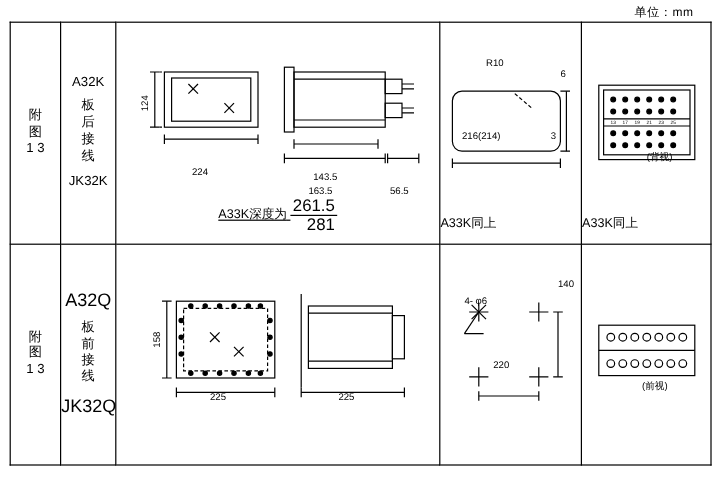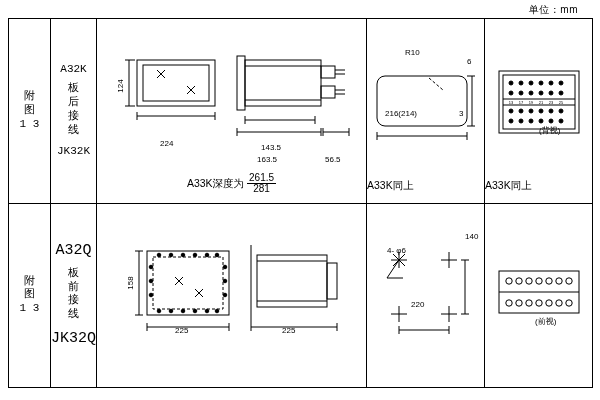--- a/index.html
+++ b/index.html
@@ -13,29 +13,29 @@
   .hdr{height:24px;font-size:11.5px;}
   .hdr.spaced{letter-spacing:4px;}
   .c1{width:42px;}
   .c2{width:46px;}
   .c3{width:270px;}
   .c4{width:118px;}
   .c5{width:108px;}
 
   .rowcell{height:171px;position:relative;}
 
-  .vtext{font-size:11px;line-height:1.25;font-family:Liberation Mono, monospace;}
+  .vtext{font-size:11px;line-height:1.25;}
   .vtext .ln{display:block;}
 
   .drawcell{position:relative;}
   .drawcell svg{display:block;margin:0 auto;}
-  .capwrap{position:absolute;left:0;right:0;bottom:8px;text-align:center;font-size:10.5px;}
+  .capwrap{position:absolute;left:0;right:0;bottom:8px;text-align:center;font-size:10.5px;text-decoration:underline;}
   .capwrap2{position:absolute;left:0;right:0;bottom:10px;text-align:left;font-size:10.5px;}
 
-  .frac{display:inline-block;line-height:1.05;vertical-align:middle;text-align:center;font-size:10px;}
+  .frac{display:inline-block;line-height:1.05;vertical-align:middle;text-align:right;font-size:14px;}
   .frac .num{display:block;border-bottom:1px solid #000;padding:0 2px;}
   .frac .den{display:block;padding:0 2px;}
 
   .note{font-size:8px;}
 </style>
 </head>
 <body>
 
 <div class="page">
 

